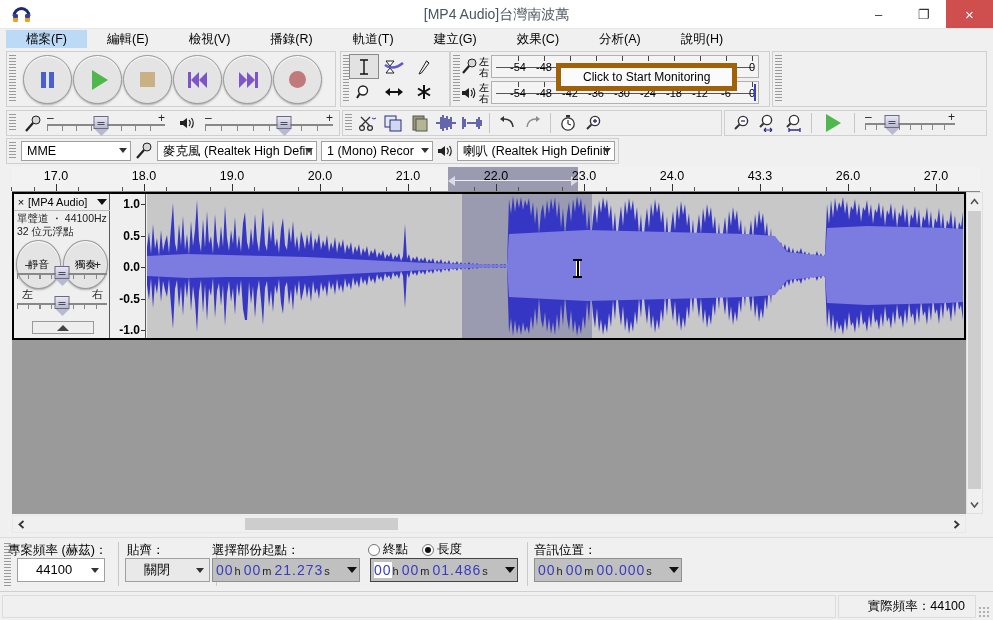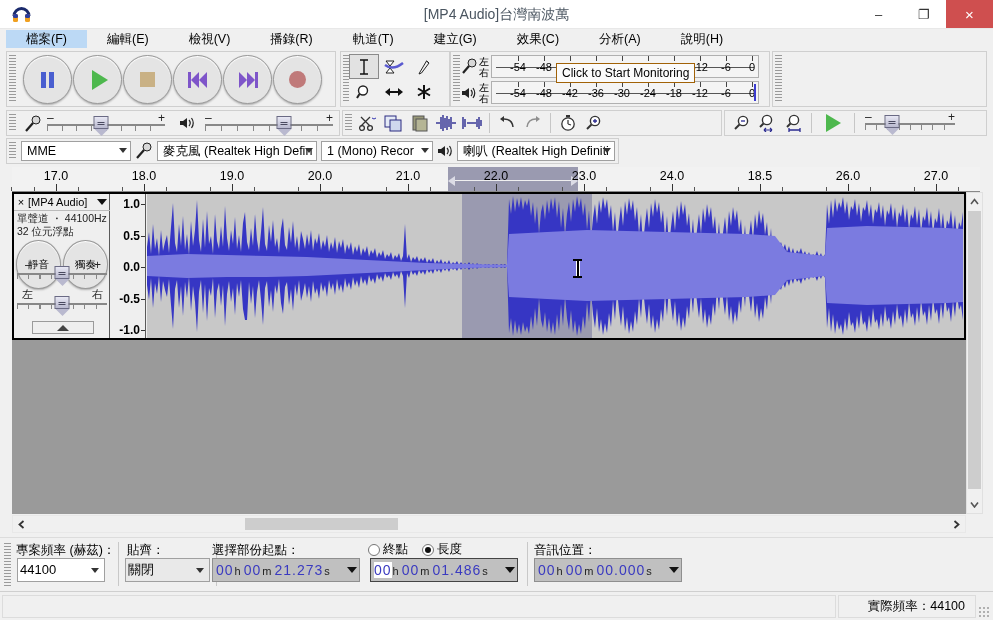--- a/index.html
+++ b/index.html
@@ -68,22 +68,22 @@
   
   .meter-box{position:absolute;top:51px;height:56px;border:1px solid #cfcfcf;background:#f0f0f0;box-sizing:border-box;}
   .meter-row{position:absolute;left:2px;height:25px;display:flex;align-items:center;}
   .mt-icon{width:20px;height:24px;display:flex;align-items:center;justify-content:center;}
   .mt-lr{font-size:10px;line-height:11px;width:12px;text-align:left;}
   .mt-bar{height:23px;border:1px solid #b0b0b0;background:#f4f4f4;position:relative;box-sizing:border-box;}
   .mt-scale{position:absolute;left:0;top:0;width:100%;height:100%;}
   .mt-num{position:absolute;top:5px;font-size:11px;transform:translateX(-50%);}
   .mt-tick{position:absolute;top:0;width:1px;height:5px;background:#444;}
   .mt-line{position:absolute;left:4px;right:4px;top:11px;height:1px;background:#555;}
-  .tooltip{position:absolute;z-index:40;background:#fbfbfb;border:1px solid #a16207;
-    font-size:12px;padding:2px 5px;white-space:nowrap;}
+  .tooltip{position:absolute;z-index:40;background:#fbfbfb;border:5px solid #a16207;
+    font-size:12px;padding:2px 22px;white-space:nowrap;}
   .mt-cursor{position:absolute;width:2px;top:2px;bottom:2px;background:#3b3bd0;}
 
   
   .mixer{position:absolute;left:6px;top:110px;width:334px;height:26px;
     border:1px solid #cfcfcf;background:#f0f0f0;box-sizing:border-box;}
   .slider{position:relative;height:22px;}
   .slider .trk{position:absolute;left:0;right:0;top:11px;height:2px;background:#888;}
   .slider .ticks{position:absolute;left:0;right:0;top:13px;height:5px;
     background-image:repeating-linear-gradient(to right,#888 0,#888 1px,transparent 1px,transparent 12.5%);}
   .slider .minus,.slider .plus{position:absolute;top:-2px;font-size:12px;color:#222;}
@@ -162,21 +162,21 @@
   .digits{display:flex;align-items:baseline;padding-left:3px;}
   .digits span{font-size:14px;color:#3a3ac0;letter-spacing:1px;text-align:center;}
   .digits .u{font-size:11px;color:#222;margin:0 2px 0 1px;}
   .digits .hl{background:#ffffff;}
   .sb-spin{position:absolute;right:1px;top:1px;width:12px;bottom:1px;background:#c0c0c0;display:flex;align-items:center;justify-content:center;}
   .sb-spin i{width:0;height:0;border-left:5px solid transparent;border-right:5px solid transparent;border-top:6px solid #111;}
   .radio{position:absolute;display:flex;align-items:center;font-size:12.5px;}
   .radio .dot{width:12px;height:12px;border-radius:50%;border:1px solid #767676;background:#fff;margin-right:3px;position:relative;box-sizing:border-box;}
   .radio.on .dot:after{content:"";position:absolute;left:2px;top:2px;width:6px;height:6px;border-radius:50%;background:#111;}
   .sb-combo{position:absolute;height:24px;border:1px solid #a0a0a0;background:#fff;box-sizing:border-box;
-    font-size:13px;line-height:22px;padding-left:2px;}
+    font-size:13px;line-height:22px;padding-left:18px;}
   .sb-combo.grey{background:#e9e9e9;}
   .sb-combo .arrow{position:absolute;right:5px;top:9px;width:0;height:0;
     border-left:4px solid transparent;border-right:4px solid transparent;border-top:5px solid #333;}
   .vsep{position:absolute;width:1px;background:#c8c8c8;}
 
   
   .statusbar{position:absolute;left:0;top:591px;width:993px;height:29px;background:#f0f0f0;border-top:1px solid #cfcfcf;}
   .sts-cell{position:absolute;top:3px;height:23px;border:1px solid #dcdcdc;background:#f0f0f0;
     display:flex;align-items:center;justify-content:flex-end;padding-right:10px;font-size:12.5px;box-sizing:border-box;}
   .grip-corner{position:absolute;right:3px;bottom:3px;width:12px;height:12px;
@@ -577,21 +577,21 @@
       <div class="rl-min" style="left:462px"></div>
       <div class="rl-min" style="left:506px"></div>
     <div class="rl-num" style="left:572px">23.0</div>
     <div class="rl-maj" style="left:572px"></div>
       <div class="rl-min" style="left:550px"></div>
       <div class="rl-min" style="left:594px"></div>
     <div class="rl-num" style="left:660px">24.0</div>
     <div class="rl-maj" style="left:660px"></div>
       <div class="rl-min" style="left:638px"></div>
       <div class="rl-min" style="left:682px"></div>
-    <div class="rl-num" style="left:748px">18.5</div>
+    <div class="rl-num" style="left:748px">43.3</div>
     <div class="rl-maj" style="left:748px"></div>
       <div class="rl-min" style="left:726px"></div>
       <div class="rl-min" style="left:770px"></div>
     <div class="rl-num" style="left:836px">26.0</div>
     <div class="rl-maj" style="left:836px"></div>
       <div class="rl-min" style="left:814px"></div>
       <div class="rl-min" style="left:858px"></div>
     <div class="rl-num" style="left:924px">27.0</div>
     <div class="rl-maj" style="left:924px"></div>
       <div class="rl-min" style="left:902px"></div>
@@ -779,21 +779,21 @@
     <div class="hs-arrow" style="right:0">
       <svg width="7" height="9">
           <path d="M1.5 1 L5.5 4.5 L1.5 8" stroke="#333" stroke-width="1.8" fill="none"></path>
         </svg>
     </div>
   </div>
 
   <div class="selbar">
     <div class="grip" style="left:4px;top:5px;bottom:6px;"></div>
 
-    <div class="sb-lbl" style="left:16px;top:4px;">專案頻率 (赫茲)：</div>
+    <div class="sb-lbl" style="left:8px;top:4px;">專案頻率 (赫茲)：</div>
     <div class="sb-combo" style="left:17px;top:20px;width:88px;">
       <span>44100</span><span class="arrow"></span>
     </div>
 
     <div class="vsep" style="left:118px;top:4px;height:44px;"></div>
 
     <div class="sb-lbl" style="left:127px;top:4px;">貼齊：</div>
     <div class="sb-combo grey" style="left:125px;top:20px;width:85px;">
       <span>關閉</span><span class="arrow"></span>
     </div>

